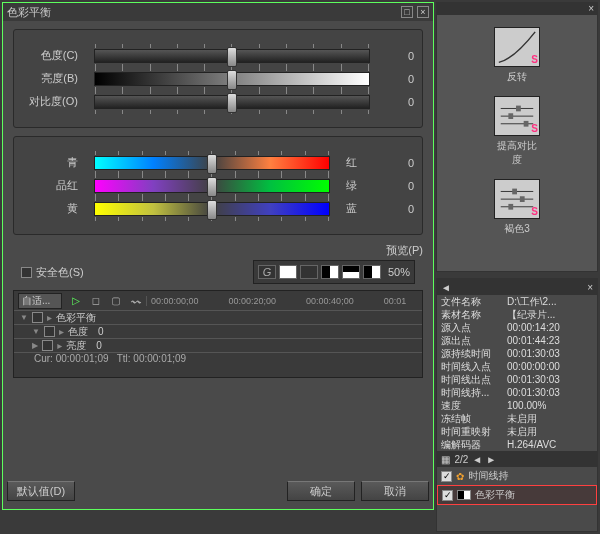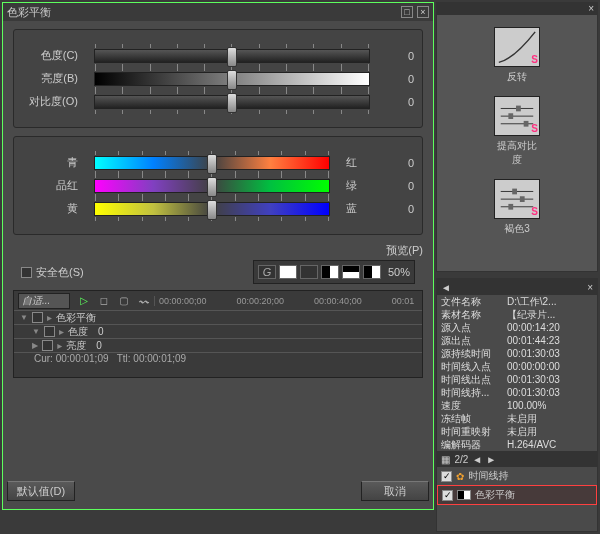--- a/index.html
+++ b/index.html
@@ -122,26 +122,25 @@
     flex-direction: column;
     font-size: 10px;
   }
   .tl-top {
     height: 20px;
     display: flex;
     align-items: center;
     border-bottom: 1px solid #555;
   }
   .tl-dropdown {
-    width: 52px; height: 16px;
+    width: 44px; height: 16px;
     background: #555; border: 1px solid #222;
     margin: 0 4px;
     display: flex; align-items: center; padding: 0 3px;
     font-size: 10px;
-    font-style: italic;
   }
   .tl-btn {
     width: 20px; height: 16px;
     display: flex; align-items: center; justify-content: center;
     color: #aaa;
   }
   .tl-btn.play { color: #5dff5d; }
   .tl-ruler {
     flex: 1;
     border-left: 1px solid #555;
@@ -534,20 +533,23 @@
       <span>00:00:01;09</span>
     </div>
   </div>
 
   <div class="button-row">
     <div class="btn">
         <span>默认值(D)</span>
       </div>
     <div class="right">
       <div class="btn">
+          <span>确定</span>
+        </div>
+      <div class="btn">
           <span>取消</span>
         </div>
     </div>
   </div>
 </div>
 
 <div class="right-col">
   <div class="presets-panel">
     <div style="height:12px;background:#333;display:flex;justify-content:flex-end;padding:0 3px">
       <span style="font-size:10px">×</span>

